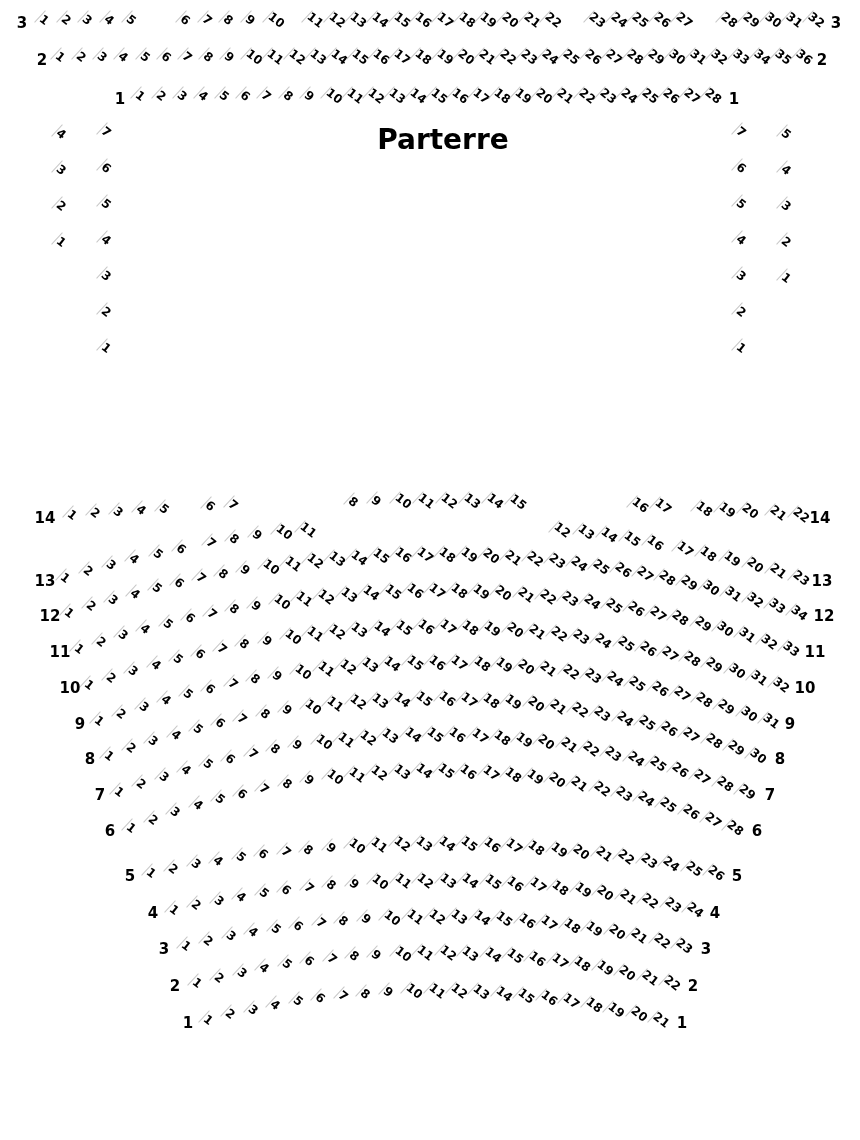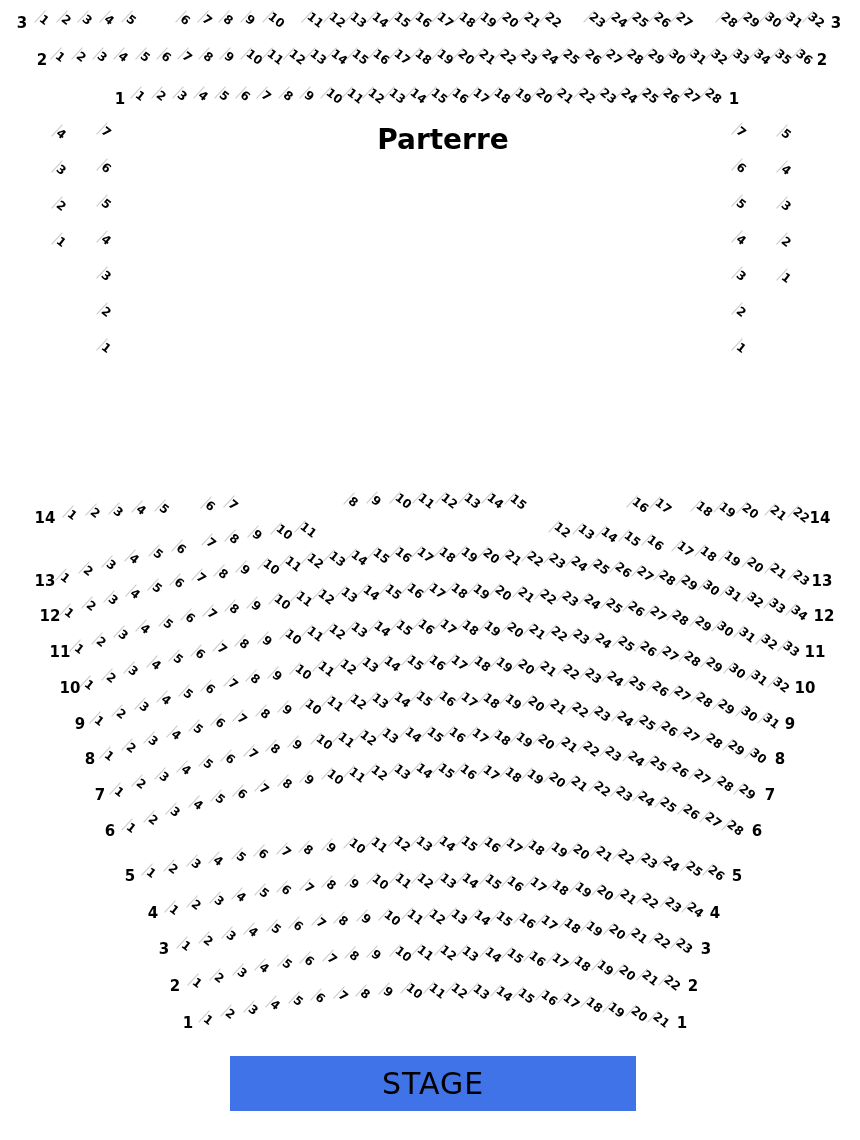--- a/index.html
+++ b/index.html
@@ -1540,16 +1540,13 @@
         <i class="n">3</i>
       </span>
       <span class="seat" style="left: 789px; top: 243px;">
         <i class="n">2</i>
       </span>
       <span class="seat" style="left: 789px; top: 279px;">
         <i class="n">1</i>
       </span>
     </div>
 
-  <div id="stage-rect" style="background: rgb(65, 115, 232);">
-    <span class="stage-text">STAGE</span>
-  </div>
 </div>
 
 </body></html>

